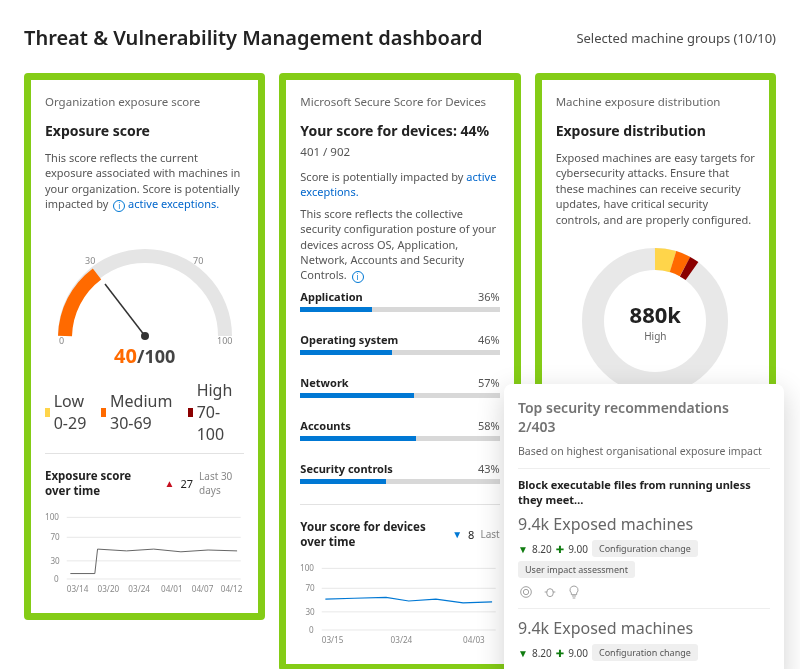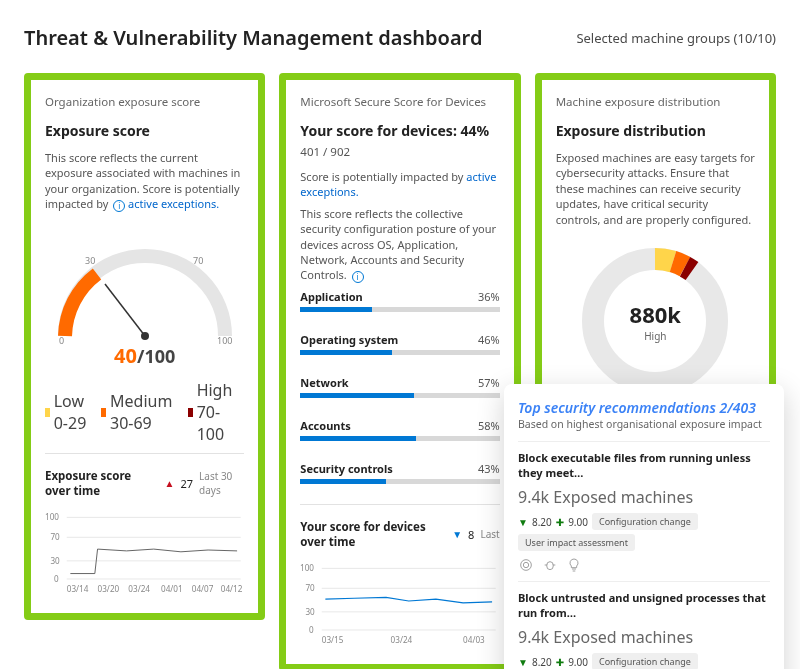--- a/index.html
+++ b/index.html
@@ -54,21 +54,21 @@
 
   
   .spark { width:100%; height:96px; }
   .axis-lbl { font-size:9px; fill:#888; }
   .grid { stroke:#e5e5e5; stroke-width:1; }
   .line { stroke:#555; stroke-width:1; fill:none; }
   .line-blue { stroke:#0078d4; stroke-width:1.3; fill:none; }
 
   
   .float { position:absolute; right:16px; top:384px; width:280px; background:#fff; border-radius:8px; box-shadow: 0 8px 28px rgba(0,0,0,0.18); padding:14px 14px 10px 14px; }
-  .float h3 { font-size:14px; font-weight:600; color:#3b82f6; margin-bottom:0;font-style:italic; }
+  .float h3 { font-size:14px; font-weight:600; color:#737373; margin-bottom:8px; }
   .float .sub { font-size:10.5px; color:#666; margin-bottom:10px; }
   .rec { border-top:1px solid #eee; padding:8px 0 8px 0; }
   .rec:first-of-type { border-top:1px solid #eee; }
   .rec-title { font-size:11px; font-weight:700; color:#222; margin-bottom:6px; }
   .rec-sub { font-size:16px; color:#666; margin-bottom:5px; }
   .rec-meta { display:flex; align-items:center; gap:4px; font-size:10px; color:#444; margin-bottom:6px; flex-wrap:wrap; }
   .rec-meta .dn { color:#107c10; }
   .rec-meta .up { color:#107c10; }
   .pill { background:#efefef; color:#555; font-size:9px; padding:2px 7px; border-radius:3px; }
   .rec-icons { display:flex; gap:8px; align-items:center; }
@@ -293,21 +293,20 @@
           <line x1="4" y1="12" x2="8" y2="12" stroke-width="1.4"></line>
           <line x1="16" y1="12" x2="20" y2="12" stroke-width="1.4"></line>
         </svg>
       <svg width="16" height="16" viewBox="0 0 24 24">
           <path d="M9 18h6M10 21h4M12 3a6 6 0 0 0-4 10.5V16h8v-2.5A6 6 0 0 0 12 3z" stroke-width="1.4"></path>
         </svg>
     </div>
   </div>
 
   <div class="rec">
-    <div class="rec-title">Block untrusted and unsigned processes that run from…</div>
     <div class="rec-sub">9.4k Exposed machines</div>
     <div class="rec-meta">
       <span class="dn">▼</span>
         <span>8.20</span>
       <span class="up">✚</span>
         <span>9.00</span>
       <span class="pill">Configuration change</span>
 
     </div>
 

